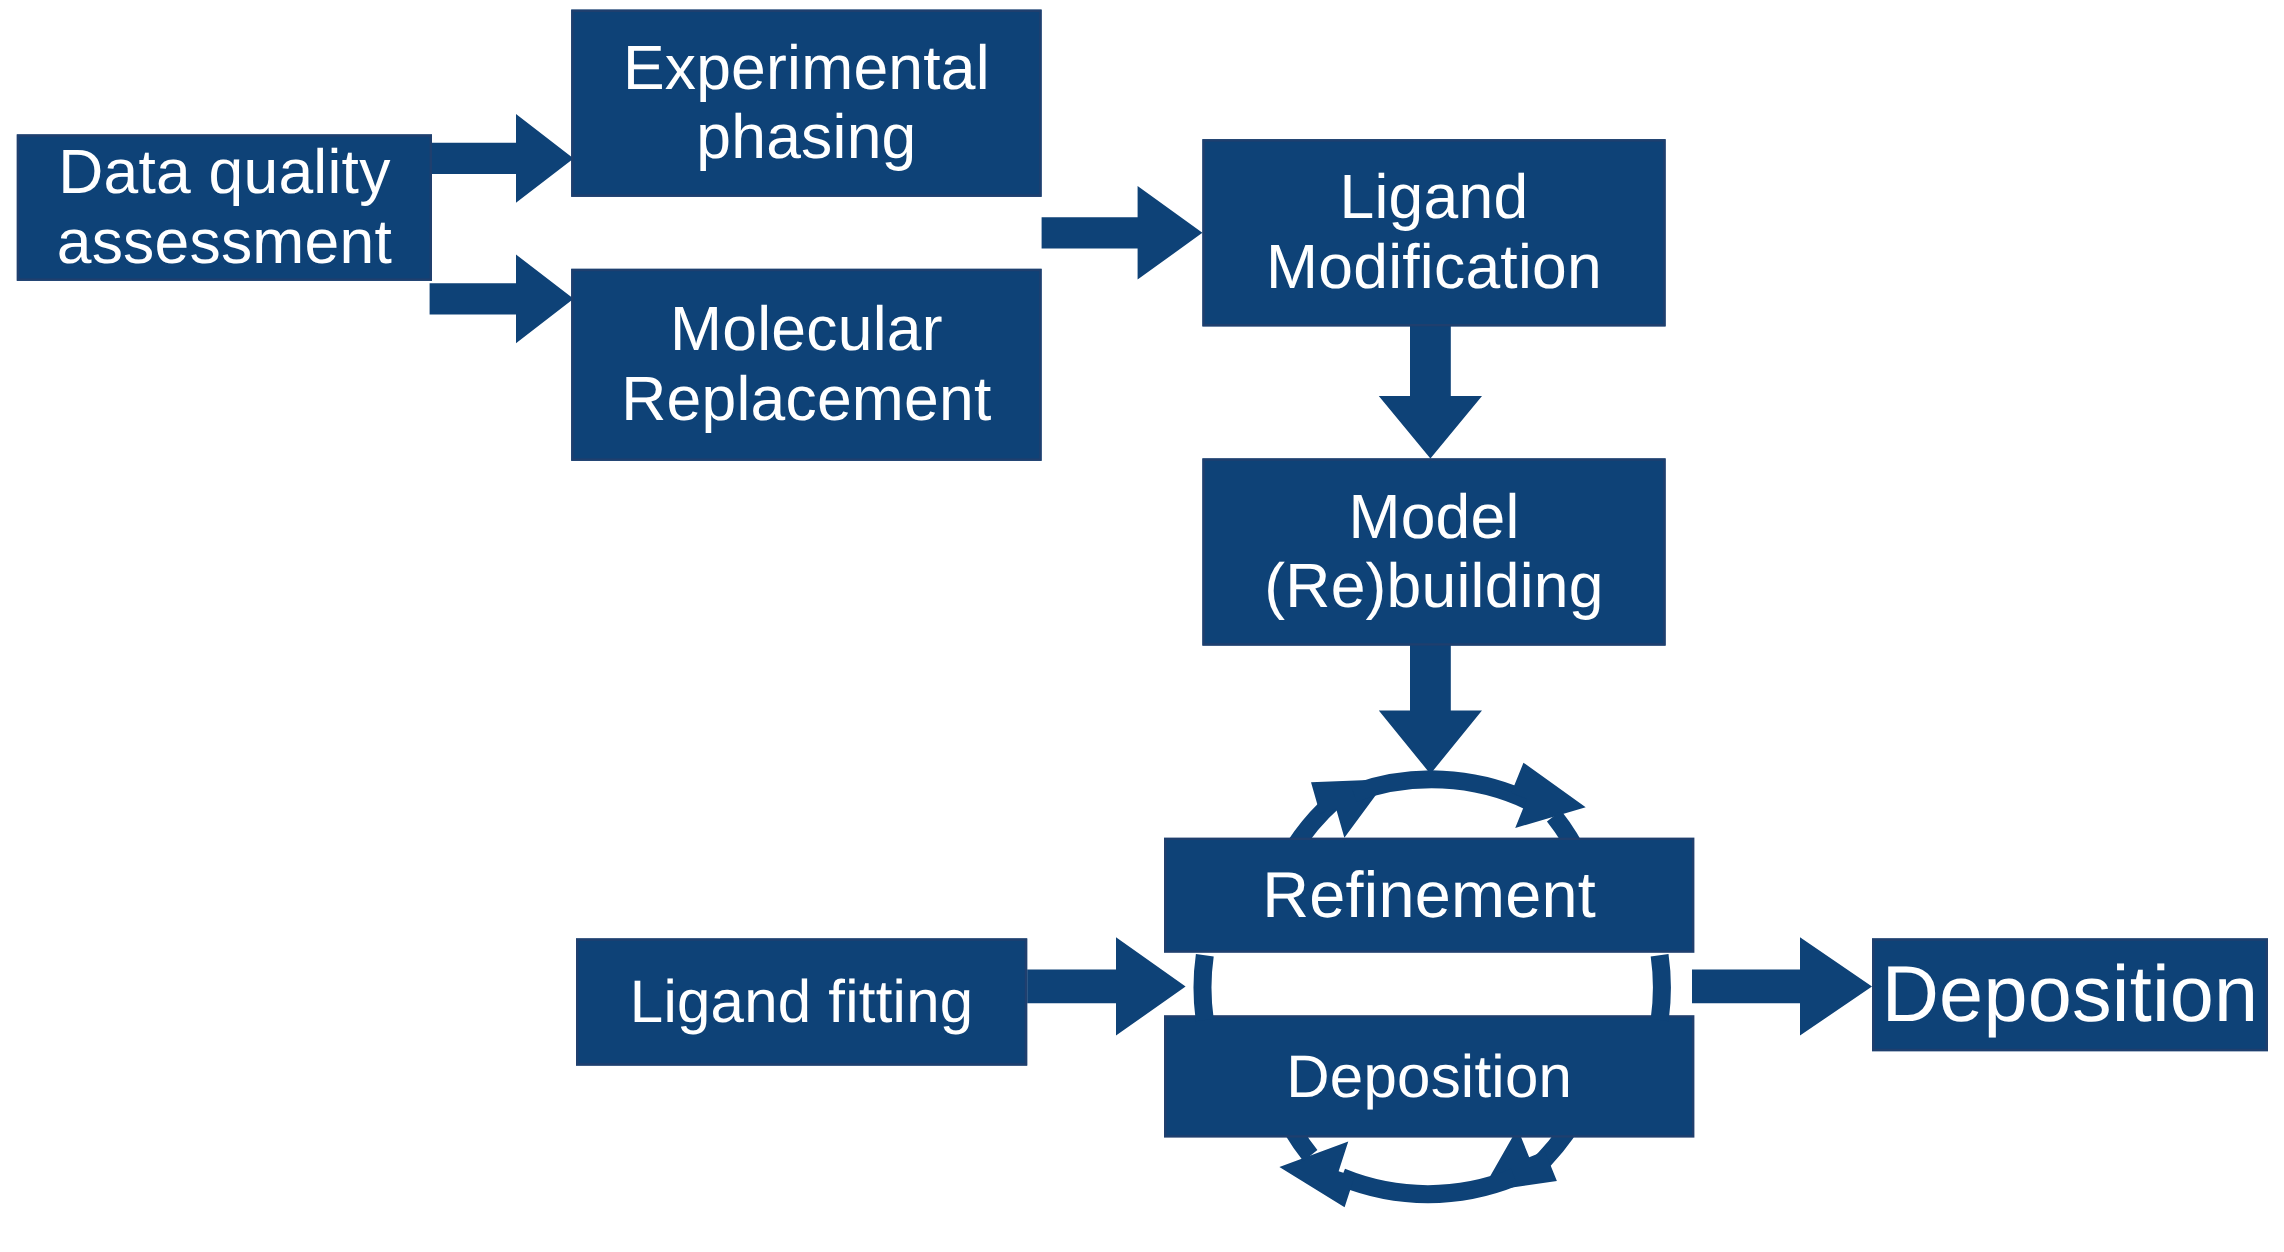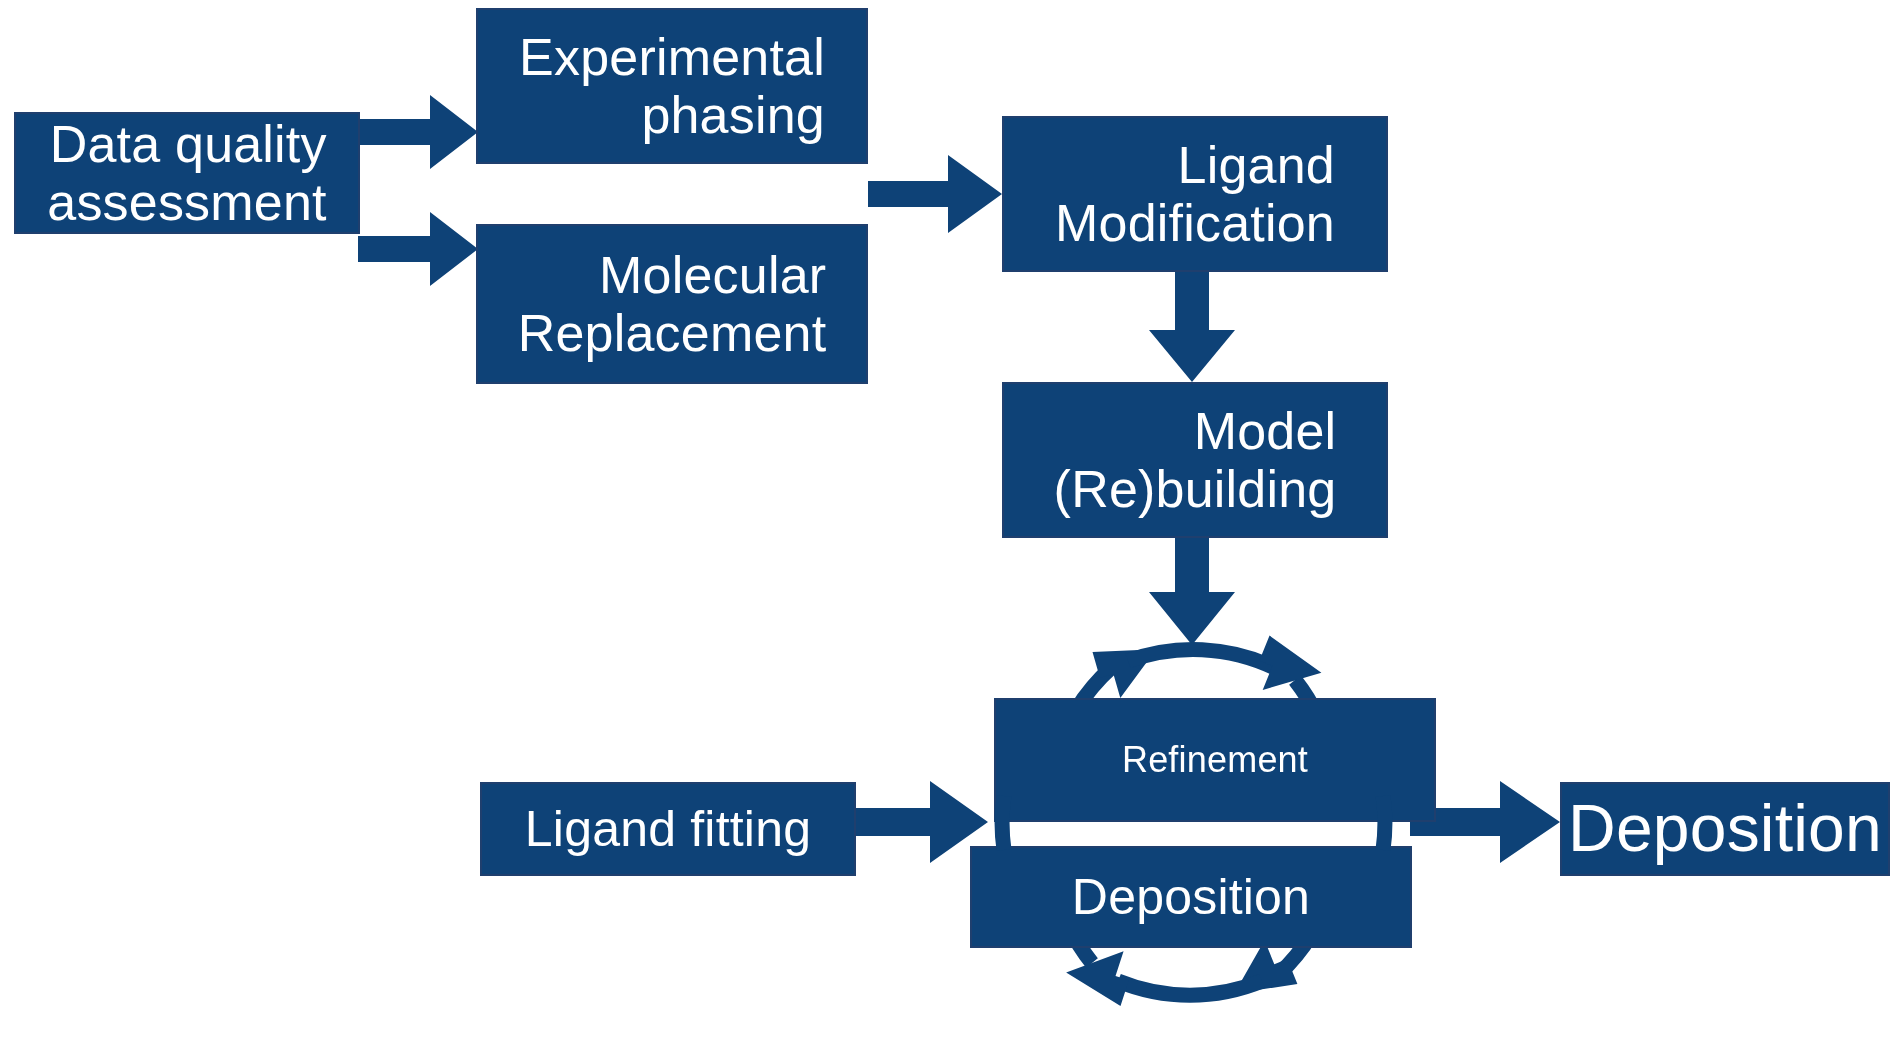--- a/index.html
+++ b/index.html
@@ -19,21 +19,21 @@
   }
   .node {
     position: absolute;
     box-sizing: border-box;
     background: #0e4277;
     border: 2px solid #1f3f6e;
     color: #ffffff;
     display: flex;
     align-items: center;
     justify-content: center;
-    text-align: right;
+    text-align: center;
     line-height: 1.12;
     font-weight: 400;
     letter-spacing: 0.2px;
     white-space: pre-line;
     font-size: 54px;
     z-index: 5;
   }
   .node.cycle-node {
     border: none;
     box-shadow: 0 0 0 2px #1f3f6e;
@@ -99,21 +99,21 @@
 
   <div class="node" style="left:476px; top:224px; width:392px;  height:160px; font-size:52px;">Molecular
 Replacement</div>
 
   <div class="node" style="left:1002px; top:116px; width:386px; height:156px; font-size:52px;">Ligand
 Modification</div>
 
   <div class="node" style="left:1002px; top:382px; width:386px; height:156px; font-size:52px;">Model
 (Re)building</div>
 
-  <div class="node" style="left:480px; top:782px; width:376px; height:94px; font-size:50px;">Ligand fitting</div>
+  <div class="node" style="left:480px; top:782px; width:376px; height:106px; font-size:50px;">Ligand fitting</div>
 
   <div class="node" style="left:1560px; top:782px; width:330px; height:94px; font-size:66px;">Deposition</div>
 
   <svg class="arrows" viewBox="0 0 1903 1043">
 
     <g>
       <path class="arc-stroke" d="M1055,760 A 190 190 0 0 1 1112,667"></path>
       <path class="arrow-fill" d="M1098,645 L1160,660 L1112,697 L1112,672 L1098,672 Z" transform="rotate(-16 1120 668)"></path>
     </g>
 
@@ -134,21 +134,21 @@
     <g>
       <path class="arc-stroke" d="M1262,981 A 190 190 0 0 1 1118,981"></path>
     </g>
 
     <g>
       <path class="arrow-fill" d="M1130,998 L1068,983 L1116,945 L1116,971 L1130,971 Z" transform="rotate(18 1100 972)"></path>
       <path class="arc-stroke" d="M1092,963 A 190 190 0 0 1 1055,886"></path>
     </g>
   </svg>
 
-  <div class="node cycle-node" style="left:972px; top:700px; width:438px; height:120px; font-size:36px;margin-left:24px;">Refinement</div>
+  <div class="node cycle-node" style="left:972px; top:700px; width:438px; height:92px; font-size:54px;">Refinement</div>
 
   <div class="node cycle-node" style="left:972px; top:848px; width:438px; height:98px; font-size:50px;">Deposition</div>
 
   <svg class="arrows arrows-over" viewBox="0 0 1903 1043">
     <g>
       <path class="arc-stroke" d="M1004,796 A 190 190 0 0 0 1004,850"></path>
     </g>
     <g>
       <path class="arc-stroke" d="M1383,796 A 190 190 0 0 1 1383,850"></path>
     </g>

